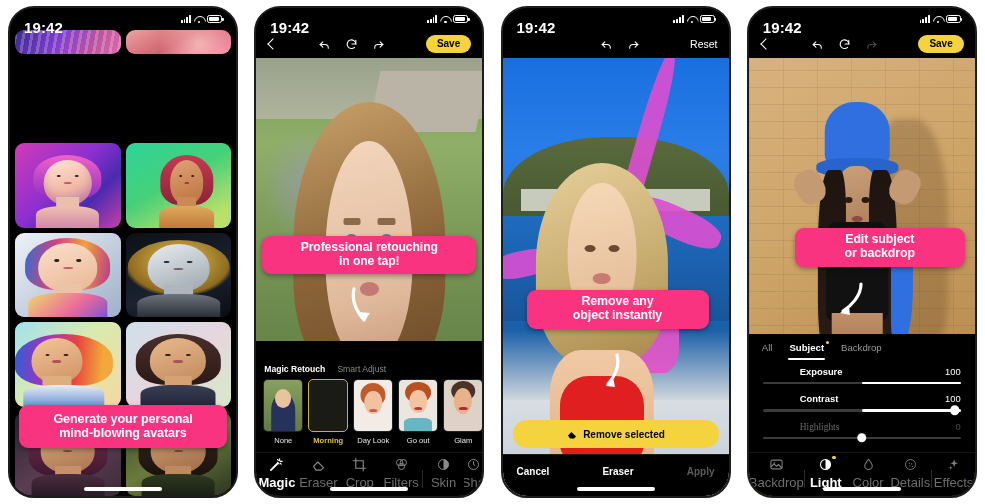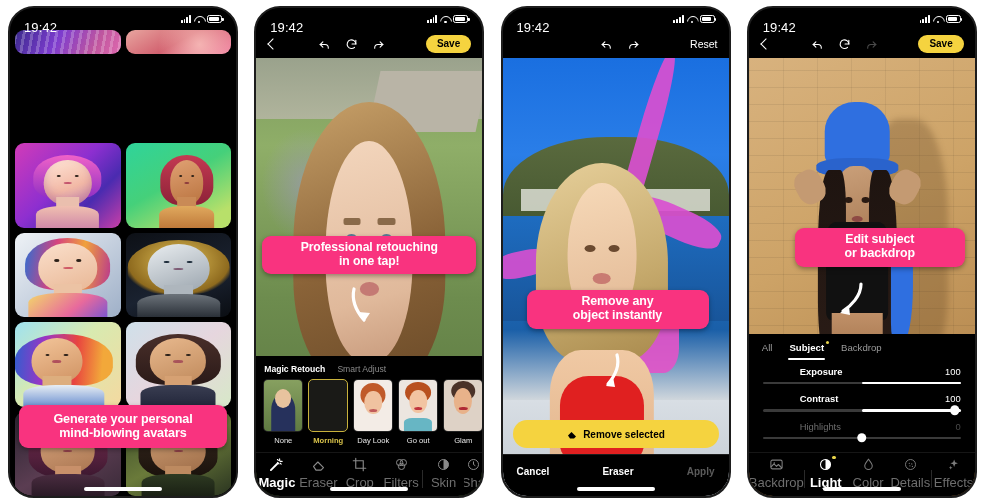--- a/index.html
+++ b/index.html
@@ -36,21 +36,21 @@
     border-bottom-left-radius:11px; border-bottom-right-radius:11px;
     z-index:40;
   }
   
   .statusbar {
     height:22px; flex:0 0 22px;
     display:flex; align-items:center; justify-content:space-between;
     padding:0 14px; color:#fff; z-index:30; position:relative;
     background:#000;
   }
-  .stat-time { font-size:13px; font-weight:normal; letter-spacing:0.1px;margin-top:17px; }
+  .stat-time { font-size:15px; font-weight:bold; letter-spacing:0.1px;margin-top:17px; }
   .stat-right { display:flex; align-items:center; gap:3px; }
   .sig { display:flex; align-items:flex-end; gap:1px; height:8px; }
   .sig i { display:block; width:1.8px; background:#fff; border-radius:0.5px; }
   .sig i:nth-child(1){height:3px} .sig i:nth-child(2){height:4.5px}
   .sig i:nth-child(3){height:6px} .sig i:nth-child(4){height:8px}
   .wifi { width:10px; height:8px; position:relative; }
   .wifi::before {
     content:""; position:absolute; left:0; top:1px;
     width:10px; height:10px; border:1.6px solid #fff;
     border-radius:50%; clip-path:polygon(0 0,100% 0,100% 45%,0 45%);
@@ -148,21 +148,21 @@
     border-radius:9px;
     box-shadow:0 2px 5px rgba(0,0,0,.35);
     letter-spacing:-0.1px;
   }
   .callout span { display:block; }
   .arrow { position:absolute; z-index:34; }
 
   
   .retouch-panel {
     position:absolute; left:0; right:0; bottom:0; z-index:20;
-    background:#000; padding-top:8px;
+    background:#000; padding-top:23px;
   }
   .retouch-tabs {
     display:flex; gap:12px; padding:0 8px 5px;
   }
   .rt-tab { font-size:8.6px; font-weight:bold; color:#fff; }
   .rt-tab.dim { color:#8a8a8a; font-weight:normal; }
   .presets { display:flex; gap:5px; padding:0 7px; }
   .preset { width:40px; flex:0 0 40px; }
   .preset .thumb {
     width:40px; height:53px; border-radius:5px; overflow:hidden;
@@ -231,21 +231,21 @@
     position:absolute; top:-1px; right:-5px;
     width:3.2px; height:3.2px; border-radius:50%; background:#E8D44A;
   }
   .sliders { padding:6px 14px 4px; }
   .slider-row { margin-bottom:9px; }
   .slider-top {
     display:flex; justify-content:space-between; align-items:baseline;
     margin-bottom:5px;
   }
   .sl-name { font-size:9.4px; color:#fff; font-weight:bold;margin-left:37px; }
-  .sl-name.dim { color:#6d6d6d; font-weight:normal; }
+  .sl-name.dim { color:#6d6d6d; font-weight:normal;font-family:Liberation Serif, serif; }
   .sl-val { font-size:9.4px; color:#fff; }
   .sl-val.dim { color:#4a4a4a; }
   .track {
     height:2.4px; background:#3a3a3a; border-radius:2px; position:relative;
   }
   .fill { position:absolute; top:0; bottom:0; background:#fff; border-radius:2px; }
   .knob {
     position:absolute; top:50%; width:9.5px; height:9.5px;
     background:#fff; border-radius:50%; transform:translate(-50%,-50%);
   }

